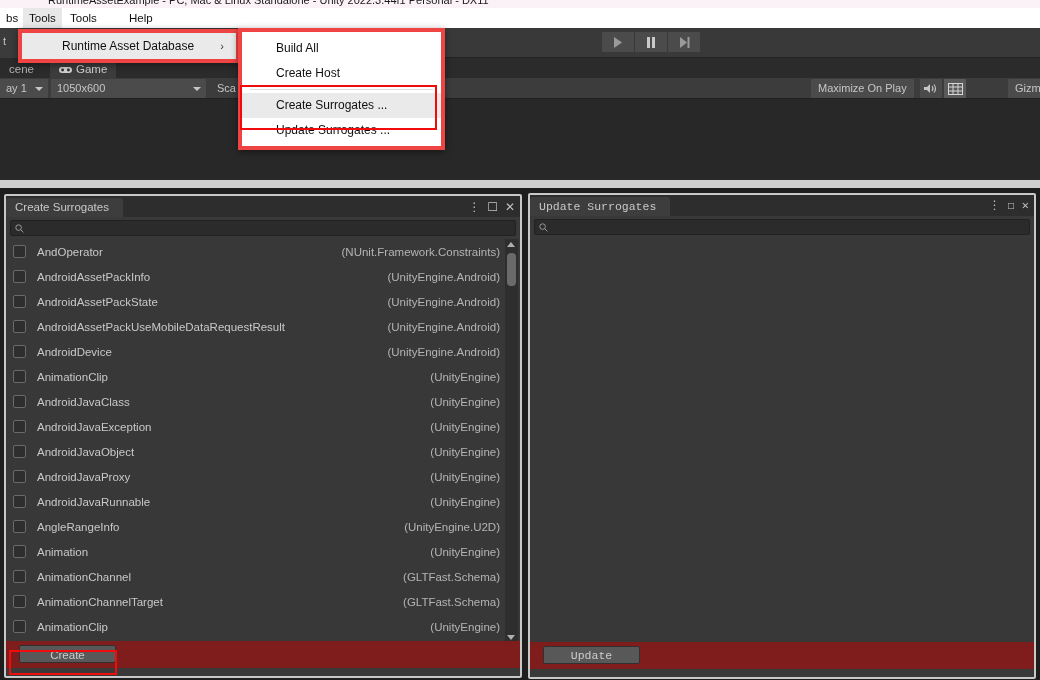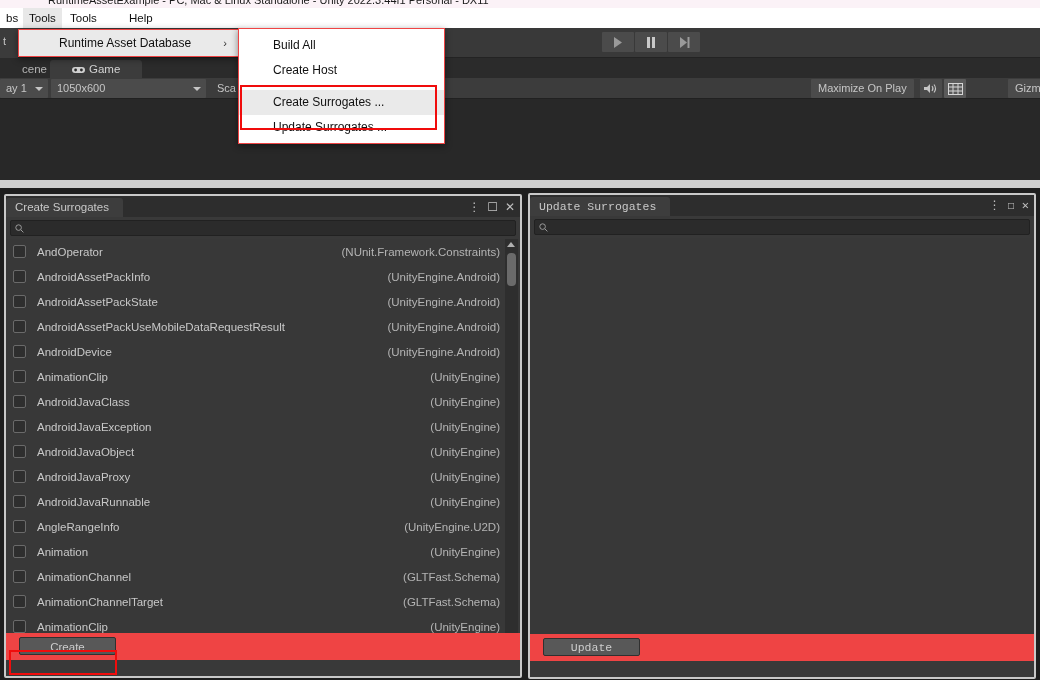--- a/index.html
+++ b/index.html
@@ -60,21 +60,21 @@
     font-size: 11px; color: #c4c4c4;
   }
 
   
   .tabbar {
     position: absolute; left: 0; top: 58px; width: 1040px; height: 20px;
     background: #2b2b2b;
   }
   .tab {
     position: absolute; top: 2px; height: 18px; line-height: 18px;
-    font-size: 11.5px; color: #b4b4b4; padding: 0 22px; white-space: nowrap;
+    font-size: 11.5px; color: #b4b4b4; padding: 0 9px; white-space: nowrap;
     border-radius: 3px 3px 0 0;
   }
   .tab.selected { background: #3c3c3c; color: #d2d2d2; }
   .tab .gamepad { display: inline-block; vertical-align: middle; margin-right: 4px; }
 
   
   .gameview-toolbar {
     position: absolute; left: 0; top: 78px; width: 1040px; height: 21px;
     background: #3c3c3c; border-bottom: 1px solid #212121;
   }
@@ -106,21 +106,21 @@
   }
   .below-band {
     position: absolute; left: 0; top: 188px; width: 1040px; height: 492px;
     background: #1e1e1e;
   }
 
   
   .menu-panel {
     position: absolute; background: #ffffff;
     box-shadow: 0 2px 7px rgba(0,0,0,.45);
-    border: 1px solid #ef4444;
+    border: 4px solid #ef4444;
     z-index: 40;
   }
   .menu-row {
     position: relative; height: 23px; line-height: 23px;
     font-size: 12px; color: #101010; padding: 0 12px 0 34px; white-space: nowrap;
   }
   .menu-row.hl { background: #eaeaea; }
   .menu-row .submenu-arrow {
     position: absolute; right: 12px; top: 0; font-size: 11px; color: #333;
   }
@@ -191,22 +191,22 @@
     border-left: 4px solid transparent; border-right: 4px solid transparent;
   }
   .vscroll .arrow-up { top: 3px; border-bottom: 5px solid #b0b0b0; }
   .vscroll .arrow-dn { bottom: 3px; border-top: 5px solid #b0b0b0; }
   .vscroll .thumb {
     position: absolute; left: 2px; width: 9px; background: #6a6a6a;
     border-radius: 4px;
   }
 
   .footer-row {
-    position: absolute; left: 0; bottom: 16px; width: 100%; height: 27px;
-    background: #ef4444;
+    position: absolute; left: 0; bottom: 8px; width: 100%; height: 27px;
+    background: #7f1d1d;
   }
   .ed-button {
     position: absolute; height: 18px; line-height: 18px; text-align: center;
     background: #585858; border: 1px solid #303030; border-radius: 2px;
     font-size: 11.5px; color: #cdcdcd;
   }
 </style>
 </head>
 <body>
 

